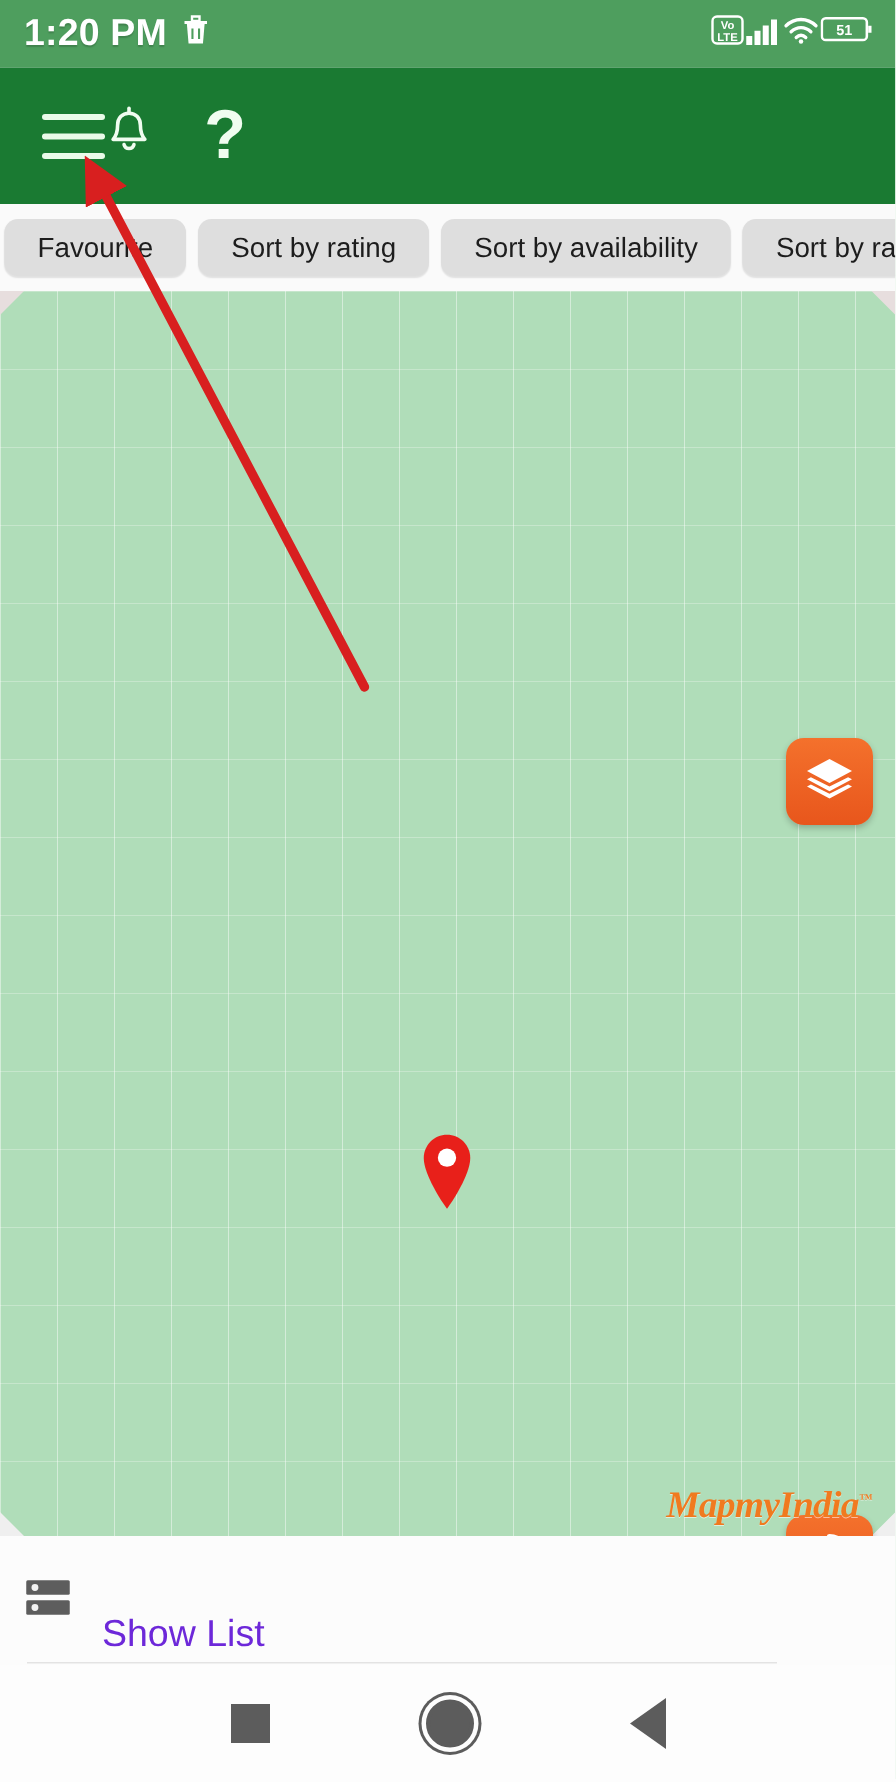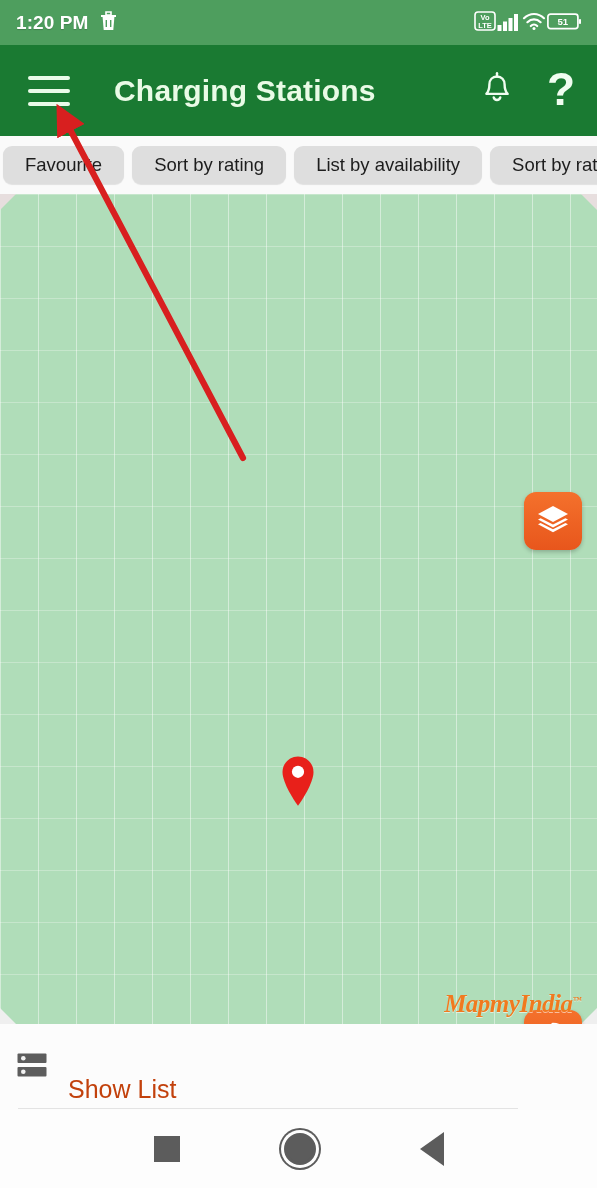--- a/index.html
+++ b/index.html
@@ -15,24 +15,24 @@
 
   
   .statusbar{
     position:absolute; top:0; left:0; width:597px; height:45px;
     background:#4e9e5e;
     display:flex; align-items:center; justify-content:space-between;
     padding:0 14px 0 16px;
   }
   .sb-left{ display:flex; align-items:center; gap:10px; }
   .sb-clock{
-    color:#ffffff; font-size:19px; font-weight:bold;
+    color:#ffffff; font-size:25px; font-weight:bold;
     letter-spacing:.1px; text-shadow:0 1px 1px rgba(0,0,0,.18);
   }
-  .sb-right{ display:flex; align-items:flex-end; gap:1px; }
+  .sb-right{ display:flex; align-items:flex-start; gap:1px; }
   .ico{ display:block; }
 
   
   .appbar{
     position:absolute; top:45px; left:0; width:597px; height:91px;
     background:#1a7a32;
     display:flex; align-items:center;
     padding:0 22px 0 28px;
   }
   .hamburger{
@@ -119,21 +119,21 @@
     pointer-events:none; white-space:nowrap;
   }
   .mapbrand sup{ font-size:9px; vertical-align:super; }
 
   
   .showlist{
     position:absolute; top:1024px; left:0; width:597px; height:86px;
     background:#fcfcfc; display:flex; align-items:center;
     padding-left:16px; gap:20px; cursor:pointer;
   }
-  .showlist-label{ font-size:25px; color:#c2410c;margin-top:44px; }
+  .showlist-label{ font-size:25px; color:#6d28d9;margin-top:44px; }
   .showlist-divider{
     position:absolute; left:18px; top:1108px; width:500px; height:1px;
     background:#e3e3e3;
   }
 
   
   .navbar{
     position:absolute; top:1110px; left:0; width:597px; height:78px;
     background:#fdfdfd; display:flex; align-items:center;
     justify-content:center; gap:104px;
@@ -207,42 +207,41 @@
       </span>
     </div>
   </div>
 
   <div class="appbar">
     <div class="hamburger">
       <span></span>
       <span></span>
       <span></span>
     </div>
-    <div class="appbar-title">Charging Stations</div>
     <div class="appbar-actions">
       <span class="ico">
         <svg width="32" height="36" viewBox="0 0 32 36">
           <path d="M16 5.5c-4.6 0-7.6 3.3-7.6 8 0 5.4-1.4 7.6-3 9.4h21.2c-1.6-1.8-3-4-3-9.4 0-4.7-3-8-7.6-8z" fill="none" stroke="#f0fdf0" stroke-width="2.4" stroke-linejoin="round"></path>
           <path d="M16 2.2v3.3" stroke="#f0fdf0" stroke-width="2.4" stroke-linecap="round"></path>
           <path d="M12.7 26.4a3.4 3.4 0 0 0 6.6 0" fill="none" stroke="#f0fdf0" stroke-width="2.4" stroke-linecap="round"></path>
         </svg>
       </span>
       <span class="qmark">?</span>
     </div>
   </div>
 
   <div class="chiprow">
     <div class="chip">
       <span>Favourite</span>
     </div>
     <div class="chip">
       <span>Sort by rating</span>
     </div>
     <div class="chip">
-      <span>List by availability</span>
+      <span>Sort by availability</span>
     </div>
     <div class="chip">
       <span>Sort by rating</span>
     </div>
   </div>
 
   <div class="map">
     <div class="map-canvas"></div>
     <div class="map-corner corner-tl"></div>
     <div class="map-corner corner-tr"></div>

